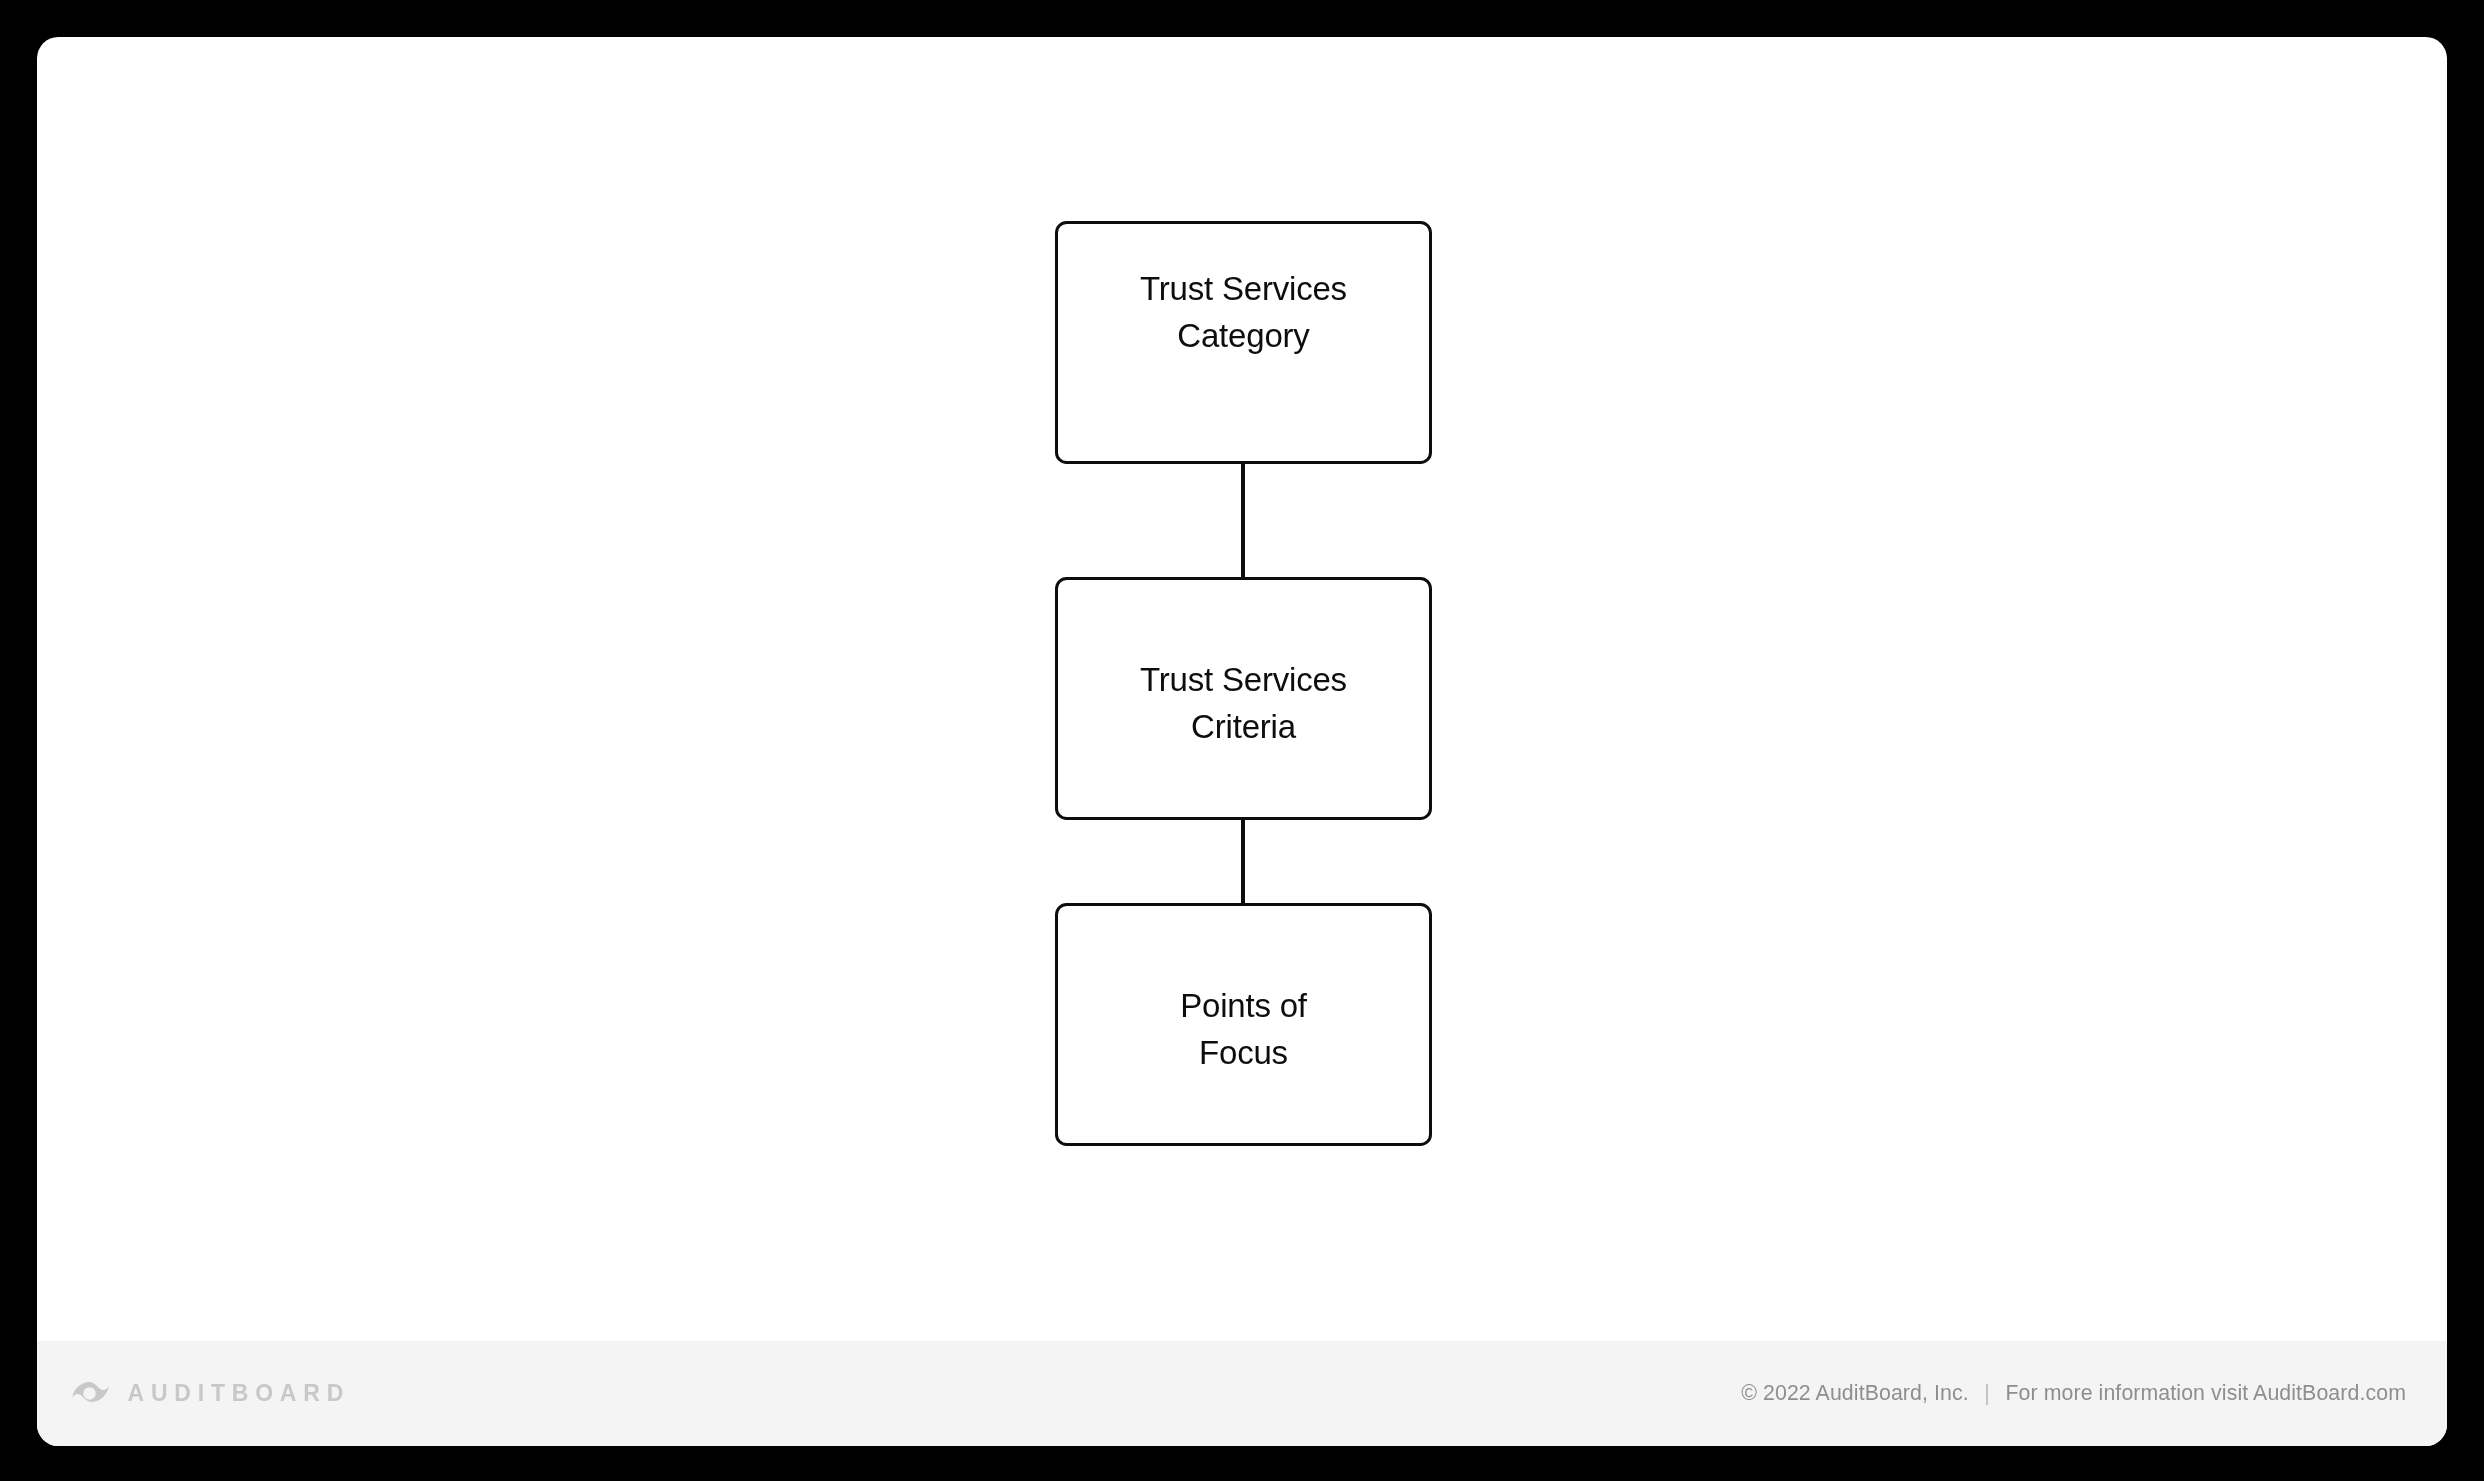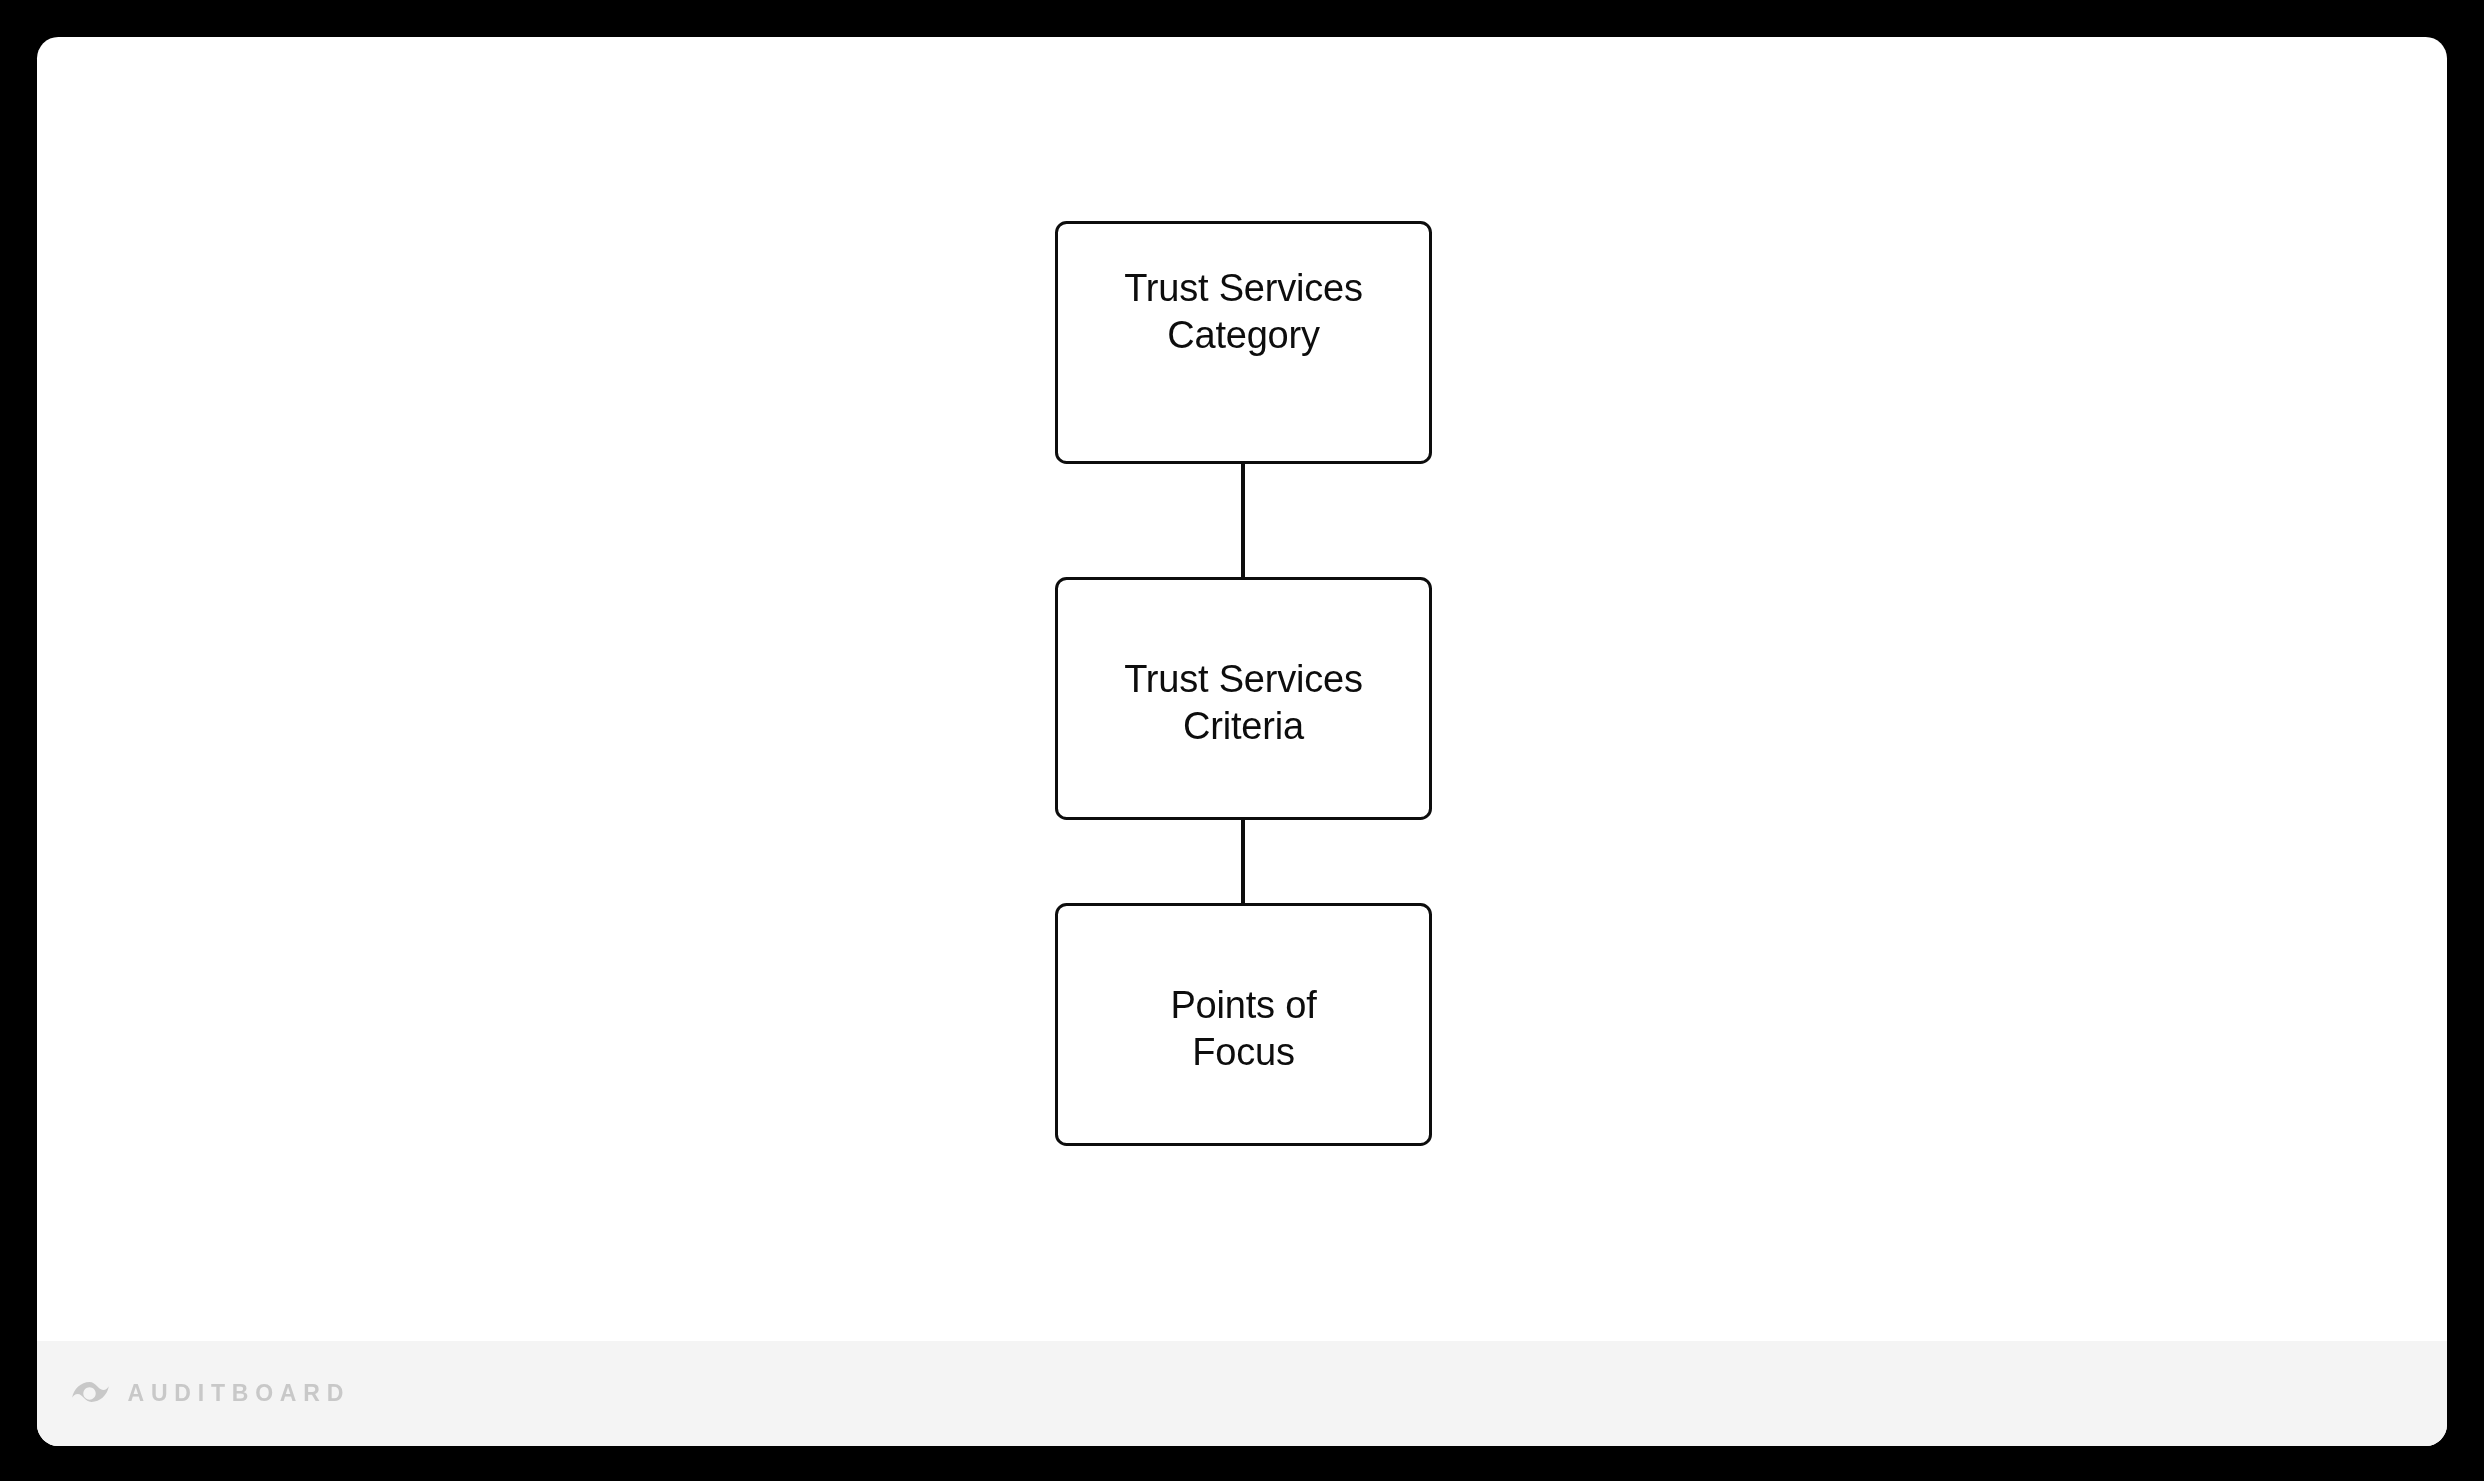--- a/index.html
+++ b/index.html
@@ -37,21 +37,21 @@
     position: absolute;
     width: 377px;
     border: 3.9px solid #0d0d0d;
     border-radius: 11.6px;
     background: #ffffff;
     display: flex;
     justify-content: center;
   }
 
   .node-label {
-    font-size: 38px;
+    font-size: 33px;
     line-height: 47px;
     font-weight: 400;
     color: #0d0d0d;
     text-align: center;
     letter-spacing: -0.2px;
     white-space: pre-line;
   }
 
   
   #node-1 {
@@ -162,17 +162,22 @@
       <svg class="brand-mark" viewBox="0 0 42 30">
         <path d="M21 3.2c6.4 0 9.4 8.2 14.1 8.2 3 0 4.9-2.1 5.9-3.9
                  -1.6 9.1-9.1 16.2-17.9 16.2h-0.1c-6.4 0-9.4-8.2-14.1-8.2
                  -3 0-4.9 2.1-5.9 3.9C4.7 10.3 12.2 3.2 21 3.2z" fill="#c8c8c8"></path>
         <path d="M21 8.6c3.5 0 6.4 2.9 6.4 6.4s-2.9 6.4-6.4 6.4
                  -6.4-2.9-6.4-6.4S17.5 8.6 21 8.6z" fill="#f4f4f4"></path>
       </svg>
       <span class="brand-wordmark">AUDITBOARD</span>
     </div>
 
+    <div class="footer-legal">
+      <span class="legal-copy">© 2022  AuditBoard, Inc.</span>
+      <span class="legal-sep">|</span>
+      <span class="legal-info">For more information visit AuditBoard.com</span>
+    </div>
 
   </div>
 
 </div>
 
 
 </body></html>

